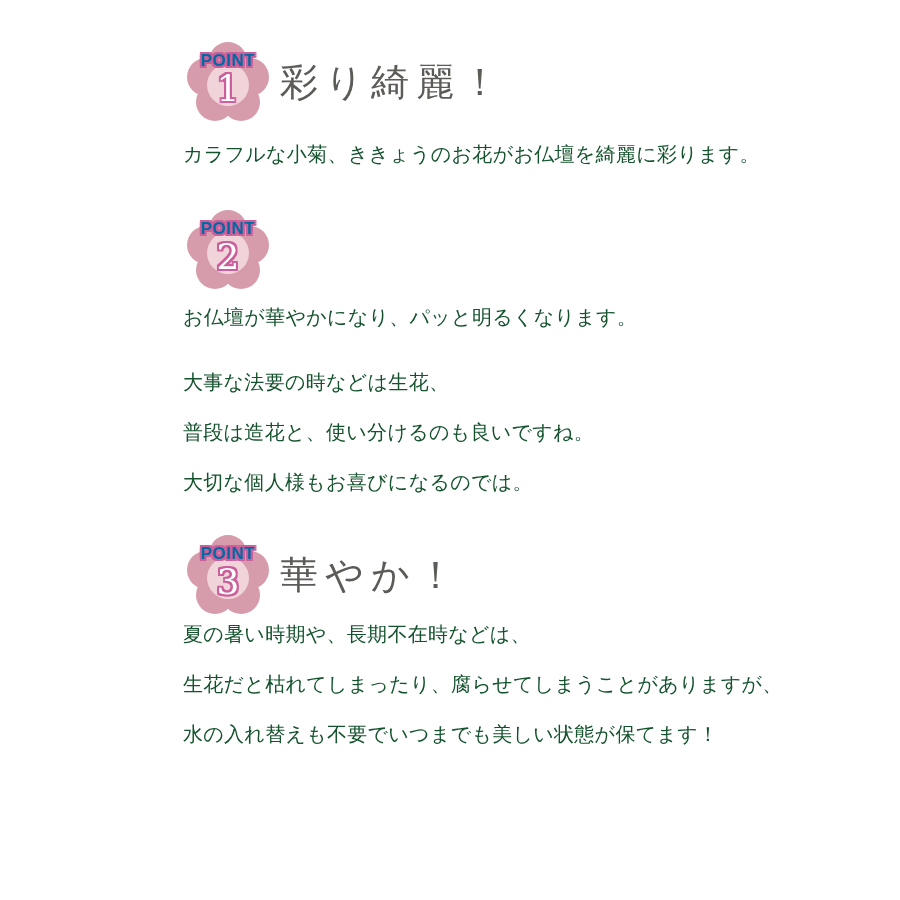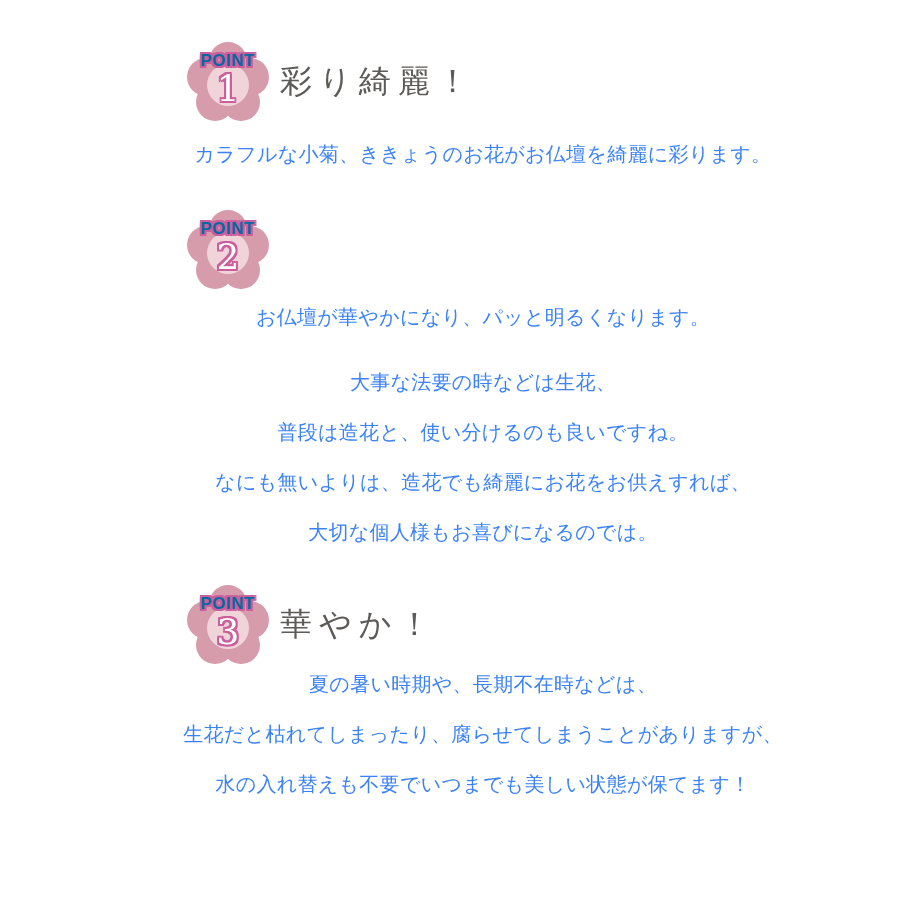--- a/index.html
+++ b/index.html
@@ -71,37 +71,36 @@
       -2px -2px 0 #cb5f9c, 2px -2px 0 #cb5f9c,
       -2px  2px 0 #cb5f9c, 2px  2px 0 #cb5f9c,
       -2px  0   0 #cb5f9c, 2px  0   0 #cb5f9c,
        0   -2px 0 #cb5f9c, 0    2px 0 #cb5f9c;
   }
   
   .section-heading{
     margin:0 0 0 12px;
     font-family:"DejaVu Serif", serif;
     font-weight:normal;
-    font-size:32px;
+    font-size:38px;
     letter-spacing:7px;
     color:#5d5b58;
     white-space:nowrap;
   }
   
   .para{margin:0;}
   .para .line{
     display:block;
     font-family:"DejaVu Serif", serif;
     font-size:20px;
     line-height:28px;
     letter-spacing:0.3px;
-    color:#3b82f6;
+    color:#14532d;
     margin-bottom:22px;
     white-space:nowrap;
-    text-align:center;
   }
   .para .line:last-child{margin-bottom:0;}
   .s1-para{margin-top:18px;}
   .s2-para1{margin-top:13px;}
   .s2-para2{margin-top:37px;}
   .s3-para{margin-top:5px;}
   .section-2{margin-top:42px;}
   .section-3{margin-top:39px;}
 </style>
 </head>
@@ -141,21 +140,20 @@
           <span class="badge-label">POINT</span>
           <span class="badge-number">2</span>
         </div>
       </div>
       <p class="para s2-para1">
         <span class="line">お仏壇が華やかになり、パッと明るくなります。</span>
       </p>
       <p class="para s2-para2">
         <span class="line">大事な法要の時などは生花、</span>
         <span class="line">普段は造花と、使い分けるのも良いですね。</span>
-        <span class="line">なにも無いよりは、造花でも綺麗にお花をお供えすれば、</span>
         <span class="line">大切な個人様もお喜びになるのでは。</span>
       </p>
     </section>
 
     <section class="point-section section-3">
       <div class="section-header">
         <div class="flower-badge">
           <span class="petal petal-top"></span>
           <span class="petal petal-upper-right"></span>
           <span class="petal petal-lower-right"></span>

